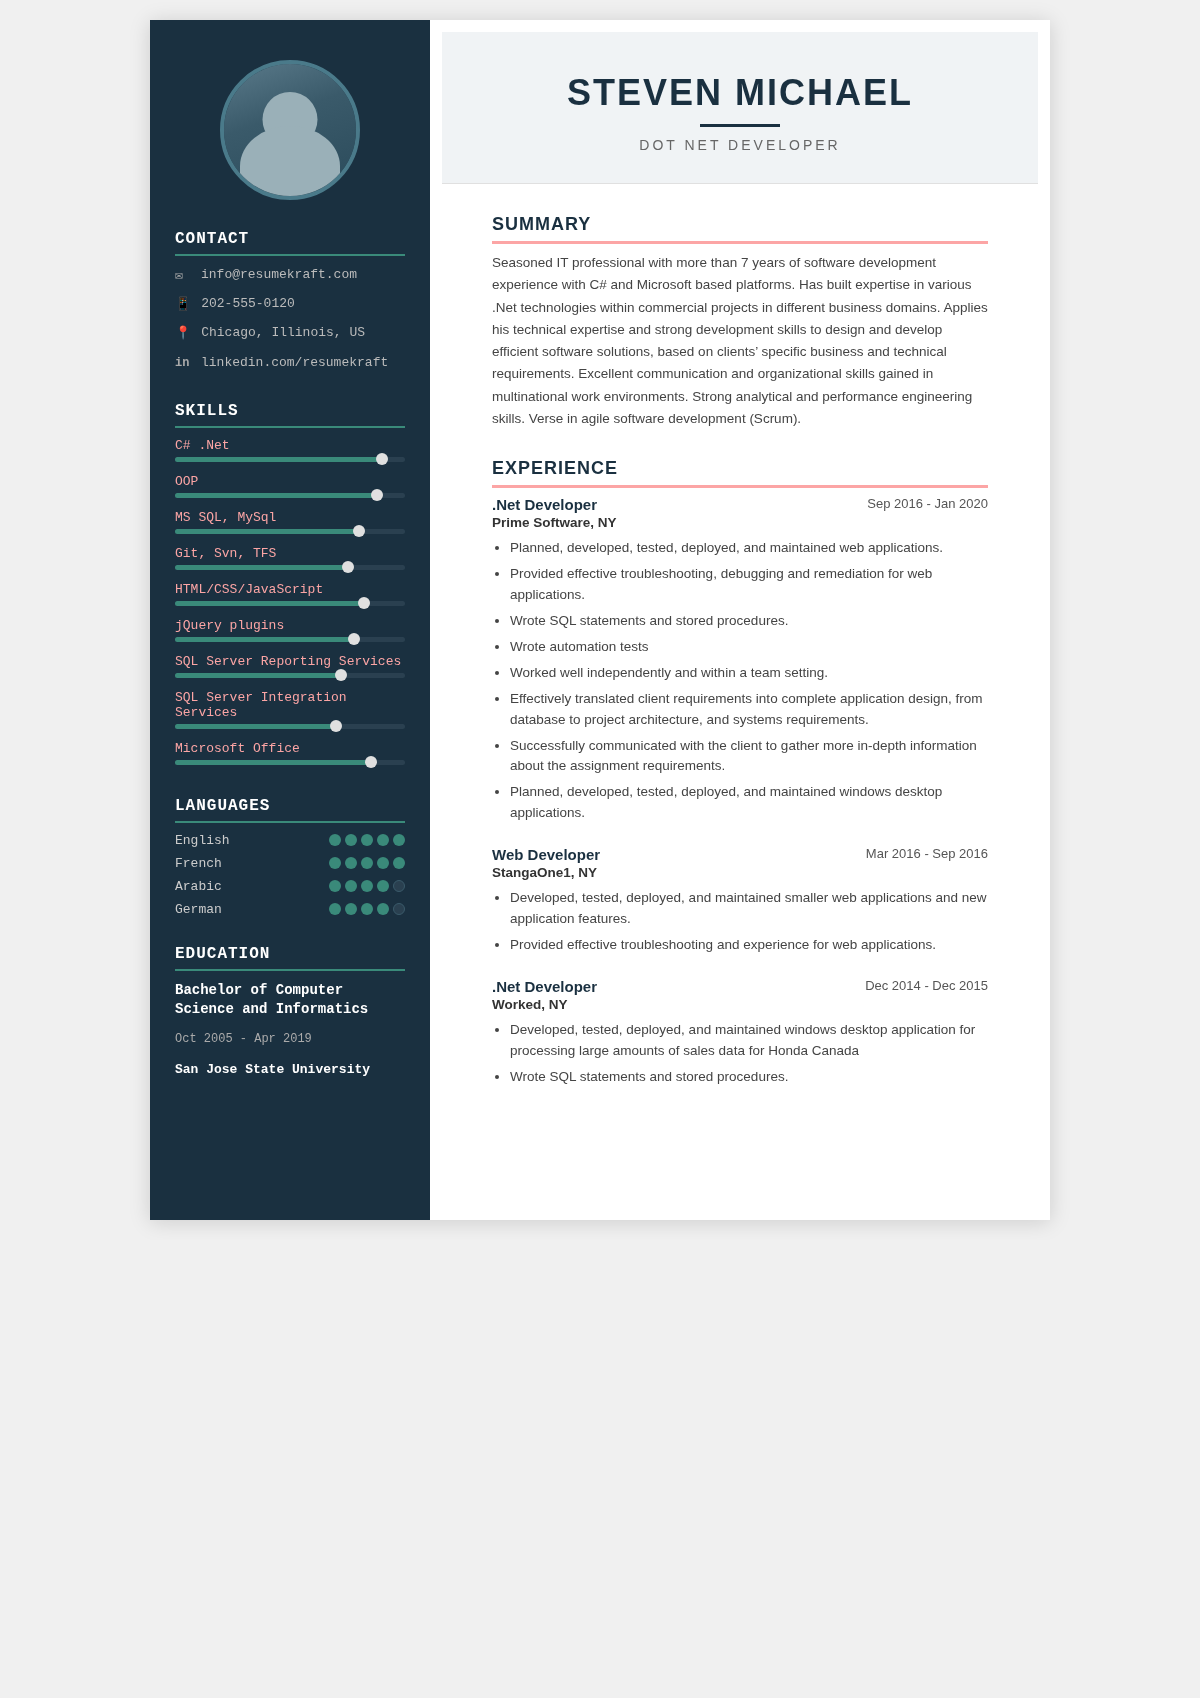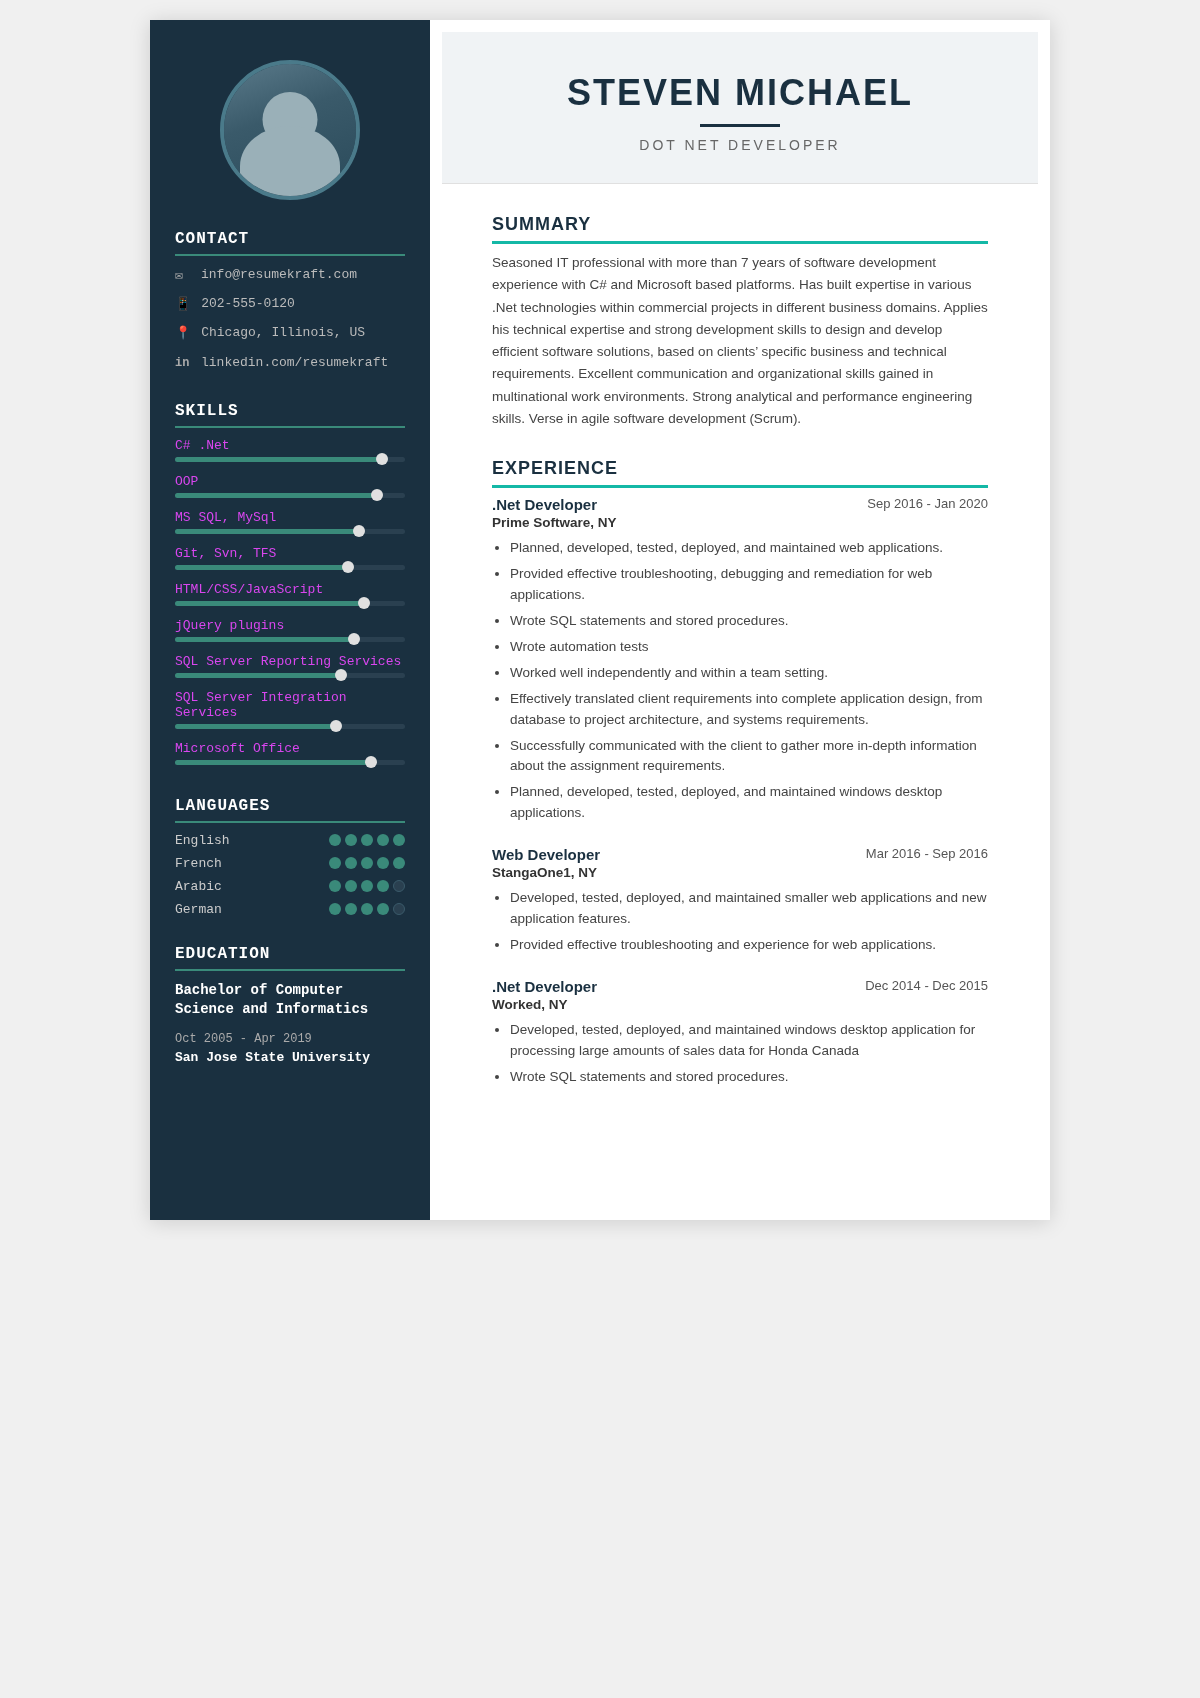--- a/index.html
+++ b/index.html
@@ -104,21 +104,21 @@
       font-size: 13px;
       color: #aaa;
       min-width: 16px;
       margin-top: 1px;
     }
     .skill-item {
       margin-bottom: 12px;
     }
     .skill-name {
       font-size: 13px;
-      color: #d946ef;
+      color: #fca5a5;
       margin-bottom: 4px;
     }
     .skill-bar-bg {
       width: 100%;
       height: 5px;
       background: #2a4050;
       border-radius: 3px;
       position: relative;
     }
     .skill-bar-fill {
@@ -178,21 +178,21 @@
     }
     .edu-date {
       font-size: 12px;
       color: #aaa;
       margin-top: 12px;
     }
     .edu-school {
       font-size: 13px;
       font-weight: 700;
       color: #fff;
-      margin-top: 4px;
+      margin-top: 16px;
     }
     
     .main {
       flex: 1;
       padding: 12px;
       background: #fff;
     }
     .main-header {
       background: #f0f3f5;
       padding: 40px 50px 30px;
@@ -222,21 +222,21 @@
       padding: 30px 50px;
     }
     .section-title {
       font-size: 18px;
       font-weight: 800;
       color: #1a3040;
       text-transform: uppercase;
       letter-spacing: 1px;
       margin-bottom: 8px;
       padding-bottom: 6px;
-      border-bottom: 3px solid #14b8a6;
+      border-bottom: 3px solid #fca5a5;
     }
     .section {
       margin-bottom: 28px;
     }
     .summary-text {
       font-size: 13.5px;
       color: #444;
       line-height: 1.65;
     }
     .exp-item {

